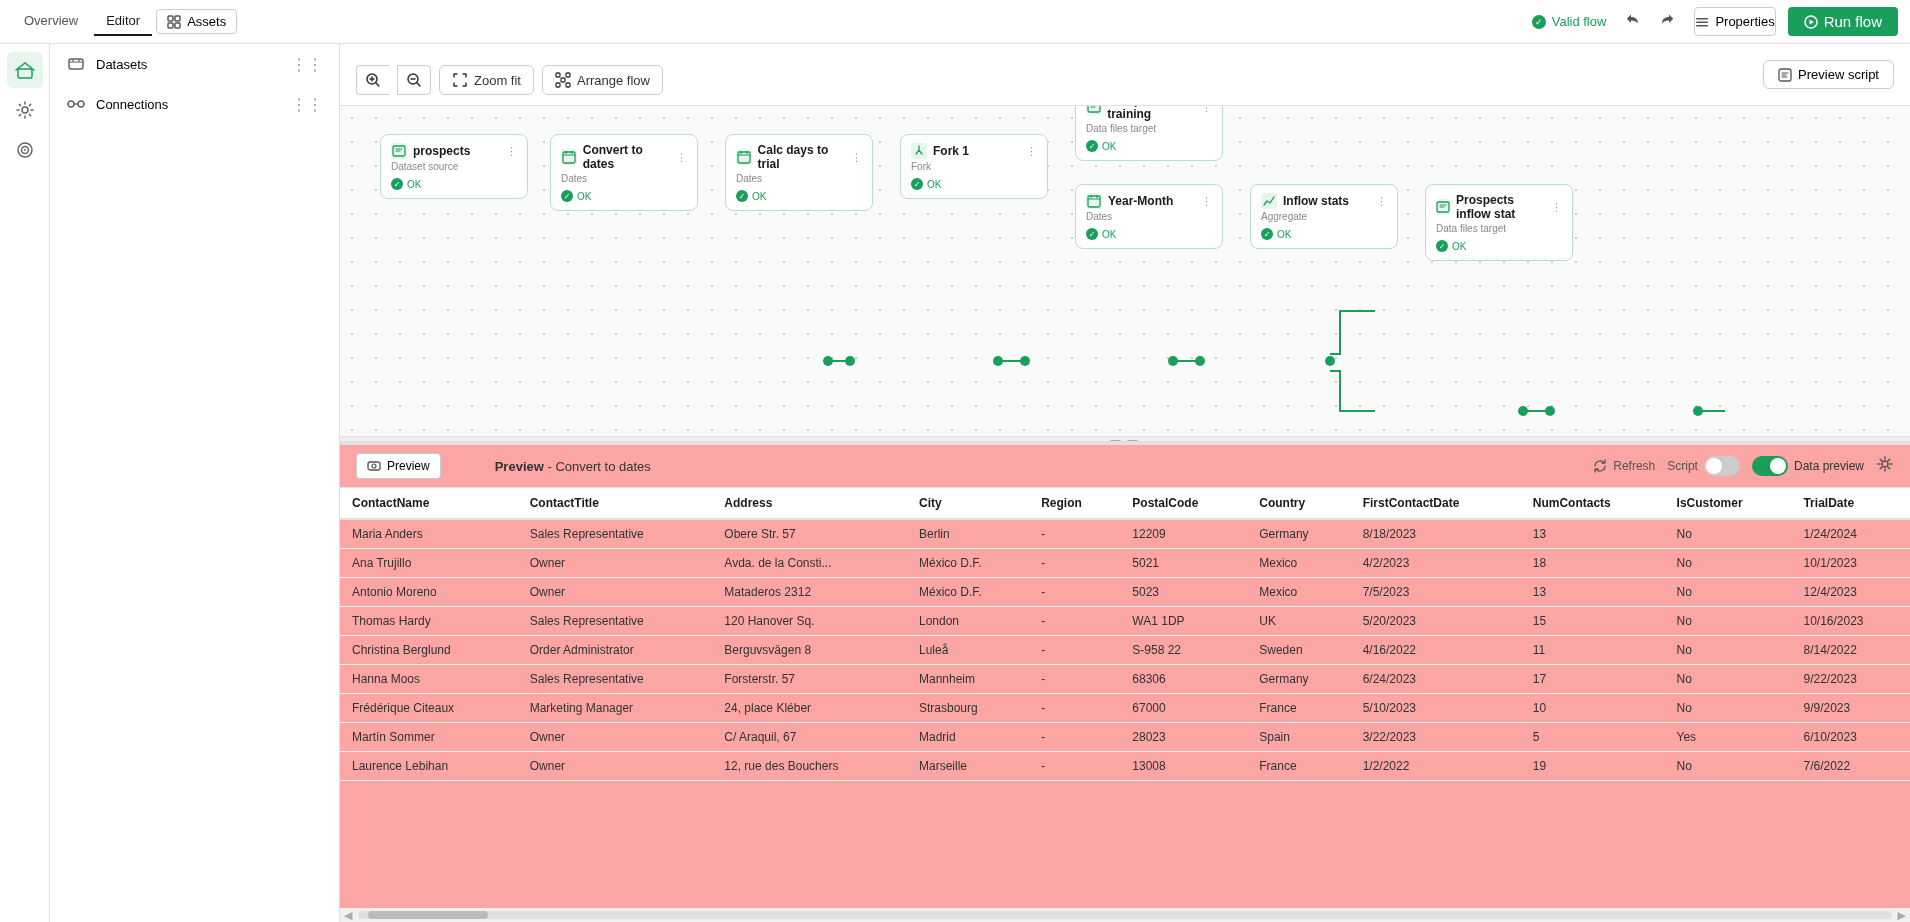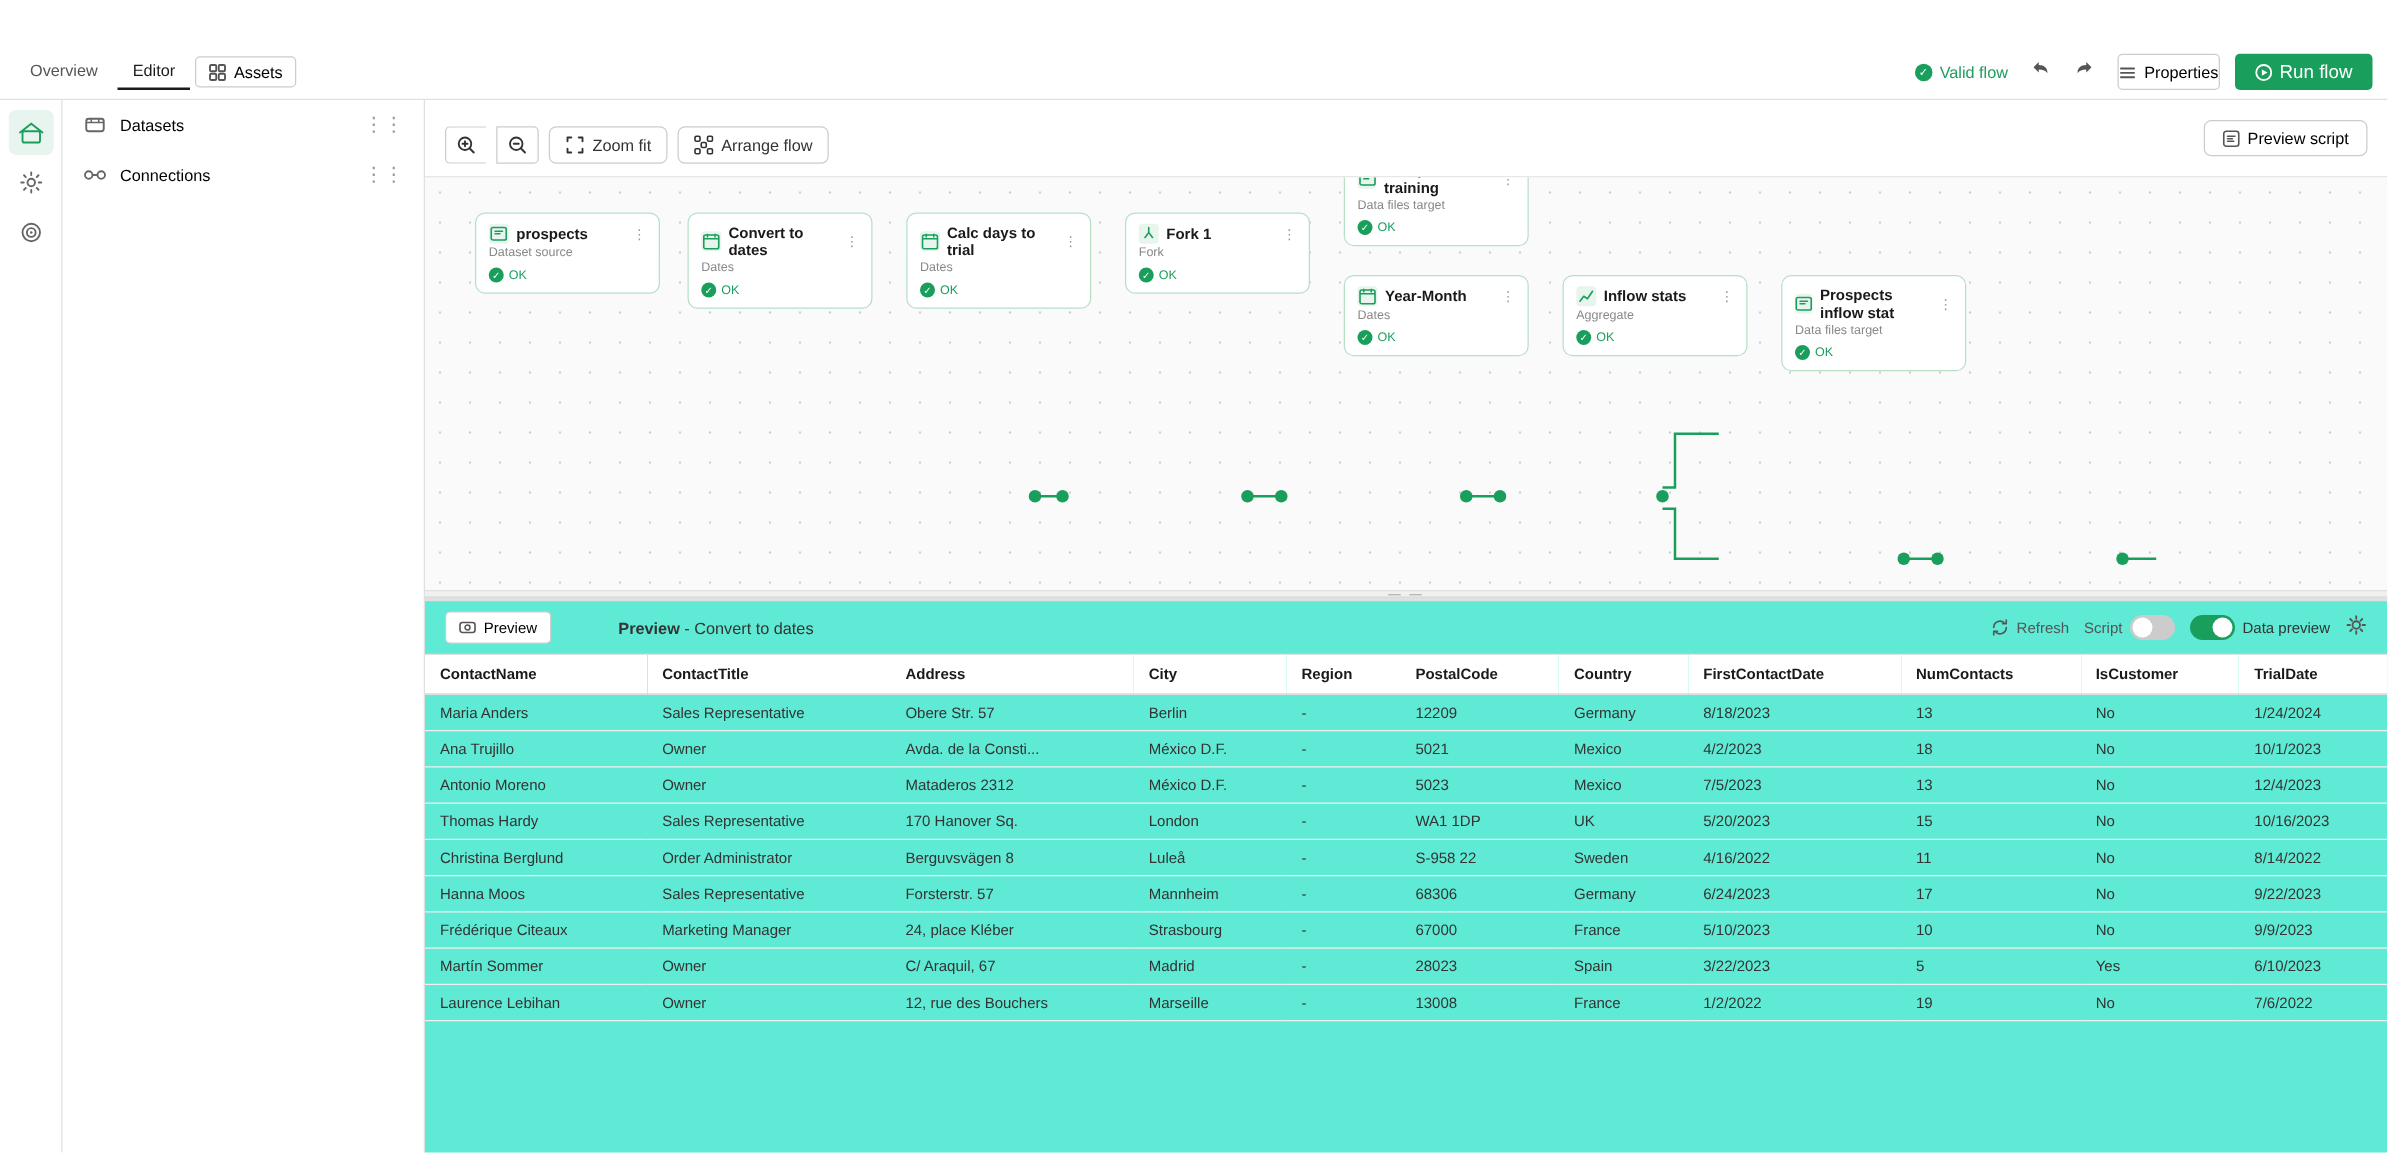--- a/index.html
+++ b/index.html
@@ -2,21 +2,21 @@
 <html><head>
   <meta charset="utf-8">
   <style>
     * { box-sizing: border-box; margin: 0; padding: 0; }
     body { font-family: -apple-system, BlinkMacSystemFont, 'Segoe UI', sans-serif; font-size: 13px; background: #fff; overflow: hidden; height: 922px; }
 
     
     .top-nav {
       display: flex; align-items: center; height: 44px;
       border-bottom: 1px solid #e0e0e0; background: #fff;
-      padding: 0 12px; gap: 4px; margin-top: 36px;
+      padding: 0 12px; gap: 4px;
     }
     .tab { padding: 6px 12px; cursor: pointer; font-size: 13px; color: #555; border-bottom: 2px solid transparent; }
     .tab.active { color: #1a1a1a; border-bottom: 2px solid #1a1a1a; font-weight: 500; }
     .assets-tab { display: flex; align-items: center; gap: 6px; padding: 4px 10px; border: 1px solid #ccc; border-radius: 4px; cursor: pointer; font-size: 13px; }
     .nav-right { margin-left: auto; display: flex; align-items: center; gap: 12px; }
     .valid-flow { display: flex; align-items: center; gap: 6px; color: #1a9e5c; font-size: 13px; font-weight: 500; }
     .undo-redo { display: flex; gap: 4px; }
     .icon-btn { background: none; border: none; cursor: pointer; padding: 4px 6px; color: #555; font-size: 16px; }
     .properties-btn { padding: 6px 0; border: 1px solid #ccc; border-radius: 4px; cursor: pointer; background: #fff; font-size: 13px; display: flex; align-items: center; gap: 6px; }
     .run-flow-btn { padding: 6px 16px; border: none; border-radius: 4px; cursor: pointer; background: #1a9e5c; color: #fff; font-size: 15px; font-weight: 500; display: flex; align-items: center; gap: 6px; }
@@ -65,21 +65,21 @@
     .flow-node-title { font-weight: 600; font-size: 12px; color: #1a1a1a; }
     .flow-node-dots { color: #999; cursor: pointer; }
     .flow-node-subtitle { color: #888; font-size: 10px; margin-bottom: 6px; }
     .flow-node-status { display: flex; align-items: center; gap: 4px; color: #1a9e5c; font-size: 10px; }
     .flow-node-icon { width: 16px; height: 16px; background: #e8f5ee; border-radius: 3px; display: flex; align-items: center; justify-content: center; }
 
     
     .canvas-svg { position: absolute; top: 0; left: 0; width: 100%; height: 100%; pointer-events: none; }
 
     
-    .preview-panel { border-top: 3px solid #e0e0e0; background: #5eead4; display: flex; flex-direction: column; height: 480px; }
+    .preview-panel { border-top: 3px solid #e0e0e0; background: #fca5a5; display: flex; flex-direction: column; height: 480px; }
     .preview-header { display: flex; align-items: center; padding: 8px 16px; border-bottom: 1px solid #e0e0e0; gap: 12px; }
     .preview-tab-btn { display: flex; align-items: center; gap: 6px; padding: 5px 10px; border: 1px solid #ccc; border-radius: 4px; background: #fff; cursor: pointer; font-size: 12px; }
     .preview-title { font-size: 13px; color: #333; margin-left: 42px; }
     .preview-title-bold { font-weight: 600; }
     .preview-right { margin-left: auto; display: flex; align-items: center; gap: 12px; }
     .script-toggle { display: flex; align-items: center; gap: 6px; font-size: 12px; color: #555; }
     .toggle-switch { width: 36px; height: 20px; background: #ccc; border-radius: 10px; position: relative; cursor: pointer; }
     .toggle-switch.active { background: #1a9e5c; }
     .toggle-knob { width: 16px; height: 16px; background: #fff; border-radius: 50%; position: absolute; top: 2px; left: 2px; transition: left 0.2s; }
     .toggle-switch.active .toggle-knob { left: 18px; }
@@ -522,21 +522,21 @@
                 <td>5023</td>
                 <td>Mexico</td>
                 <td>7/5/2023</td>
                 <td>13</td>
                 <td>No</td>
                 <td>12/4/2023</td>
               </tr>
               <tr>
                 <td>Thomas Hardy</td>
                 <td>Sales Representative</td>
-                <td>170 Hanover Sq.</td>
+                <td>120 Hanover Sq.</td>
                 <td>London</td>
                 <td>-</td>
                 <td>WA1 1DP</td>
                 <td>UK</td>
                 <td>5/20/2023</td>
                 <td>15</td>
                 <td>No</td>
                 <td>10/16/2023</td>
               </tr>
               <tr>

